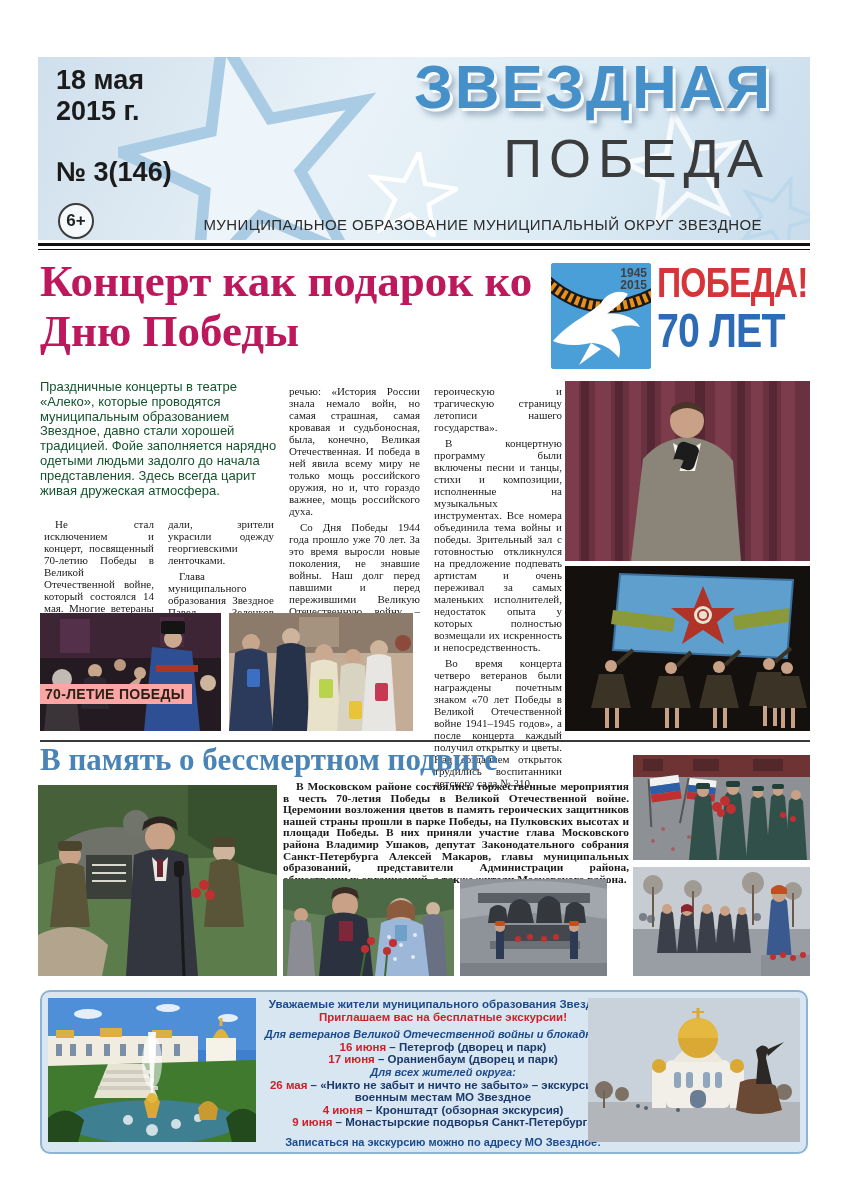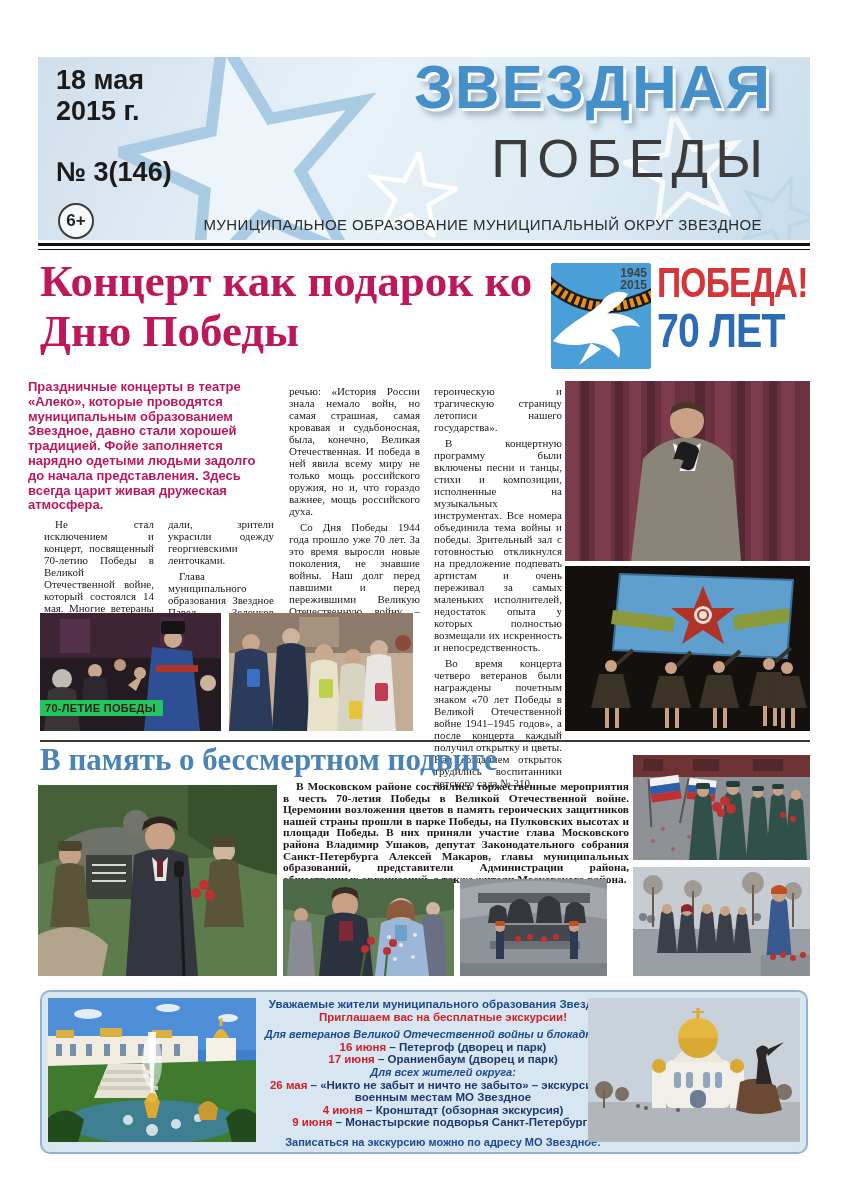--- a/index.html
+++ b/index.html
@@ -30,42 +30,42 @@
 
   #victory-logo{left:551px;top:263px;width:259px;height:106px;}
   .vl-square{position:absolute;left:0;top:0;width:100px;height:106px;background:#4b9fd8;border-radius:3px;overflow:hidden;}
   .vl-years{position:absolute;right:4px;top:4px;text-align:right;color:#404040;font-weight:bold;
             font-size:12px;line-height:12px;z-index:3;}
   .vl-pobeda{position:absolute;left:106px;top:-4px;font-size:42px;font-weight:bold;color:#d53438;
              transform:scaleX(.80);transform-origin:left;white-space:nowrap;letter-spacing:-1px;}
   .vl-70let{position:absolute;left:106px;top:40px;font-size:48px;font-weight:bold;color:#2d6cb5;
             transform:scaleX(.82);transform-origin:left;white-space:nowrap;letter-spacing:-1px;}
 
-  #lead{left:28px;top:380px;width:240px;font-size:13px;line-height:14.8px;font-weight:bold;color:#be185d;}
+  #lead{left:40px;top:380px;width:240px;font-size:13px;line-height:14.8px;font-weight:normal;color:#14532d;}
 
   .bodytext{font-family:"Liberation Serif",serif;font-size:11px;line-height:12px;
             text-align:justify;color:#1a1a1a;}
   .bodytext p{margin:4px;}
   .bodytext p.indent{text-indent:11px;}
   #col1a{left:40px;top:514px;width:118px;}
   #col1b{left:164px;top:514px;width:114px;}
   #col2{left:285px;top:381px;width:139px;}
   #col3{left:430px;top:381px;width:136px;}
 
   
   .ph{position:absolute;overflow:hidden;background:#999;}
   .ph svg{width:100%;height:100%;display:block;}
   #photoA{left:40px;top:613px;width:181px;height:118px;}
   #photoB{left:229px;top:613px;width:184px;height:118px;}
   #photoC{left:565px;top:381px;width:245px;height:180px;}
   #photoD{left:565px;top:566px;width:245px;height:165px;}
 
   
   #tagline{left:40px;top:740px;width:770px;height:0;border-top:2px solid #3a3a3a;}
-  #tag{left:40px;top:700px;background:#22c55e;color:#2b2117;font-size:11px;font-weight:bold;
+  #tag{left:40px;top:684px;background:#fca5a5;color:#2b2117;font-size:14px;font-weight:bold;
        padding:2px 7px 2px 5px;letter-spacing:.3px;}
   #headline2{left:40px;top:742px;width:600px;font-family:"Liberation Serif",serif;
              font-size:31px;font-weight:bold;color:#4a84b6;}
   #photoE{left:38px;top:785px;width:239px;height:191px;}
   #body2{left:283px;top:781px;width:346px;font-family:"Liberation Serif",serif;font-size:11.4px;
          line-height:11.6px;font-weight:bold;text-align:justify;color:#1a1a1a;}
   #body2 p{margin:0;text-indent:13px;}
   #photoF{left:283px;top:879px;width:171px;height:97px;}
   #photoG{left:460px;top:879px;width:147px;height:97px;}
   #photoH{left:633px;top:755px;width:177px;height:105px;}
@@ -105,21 +105,21 @@
       <polygon points="100,0 123.5,67.6 195.1,69.1 138,112.4 158.8,180.9 100,140 41.2,180.9 62,112.4 4.9,69.1 76.5,67.6" fill="none" stroke="#bcd8ea" stroke-width="9" transform="rotate(20 100 95)"></polygon>
     </svg>
 
     <div class="h-date">
       <div>18 мая</div>
         <div>2015 г.</div>
     </div>
     <div class="h-issue">№ 3(146)</div>
     <div class="h-badge">6+</div>
     <div class="h-title1">ЗВЕЗДНАЯ</div>
-    <div class="h-title2">ПОБЕДЫ</div>
+    <div class="h-title2">ПОБЕДА</div>
     <div class="h-sub">МУНИЦИПАЛЬНОЕ ОБРАЗОВАНИЕ МУНИЦИПАЛЬНЫЙ ОКРУГ ЗВЕЗДНОЕ</div>
   </div>
 
   <div id="rule" class="abs"></div>
 
   <div id="headline1" class="abs">Концерт как подарок ко Дню Победы</div>
 
   <div id="victory-logo" class="abs">
     <div class="vl-square">
       <svg viewBox="0 0 100 106" preserveAspectRatio="none">

